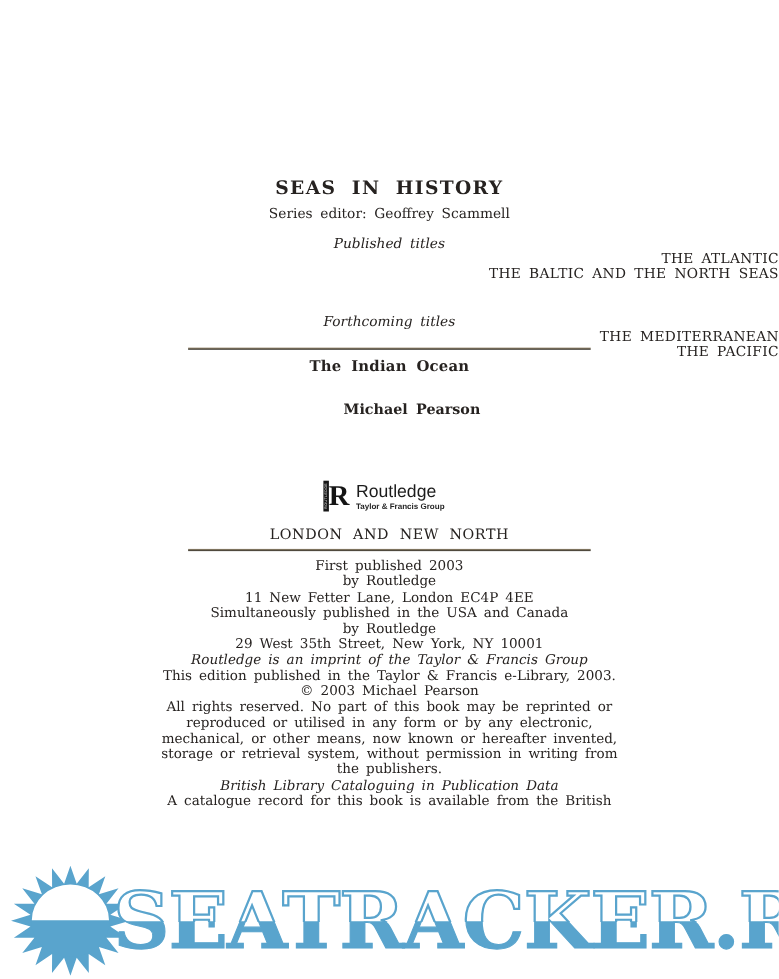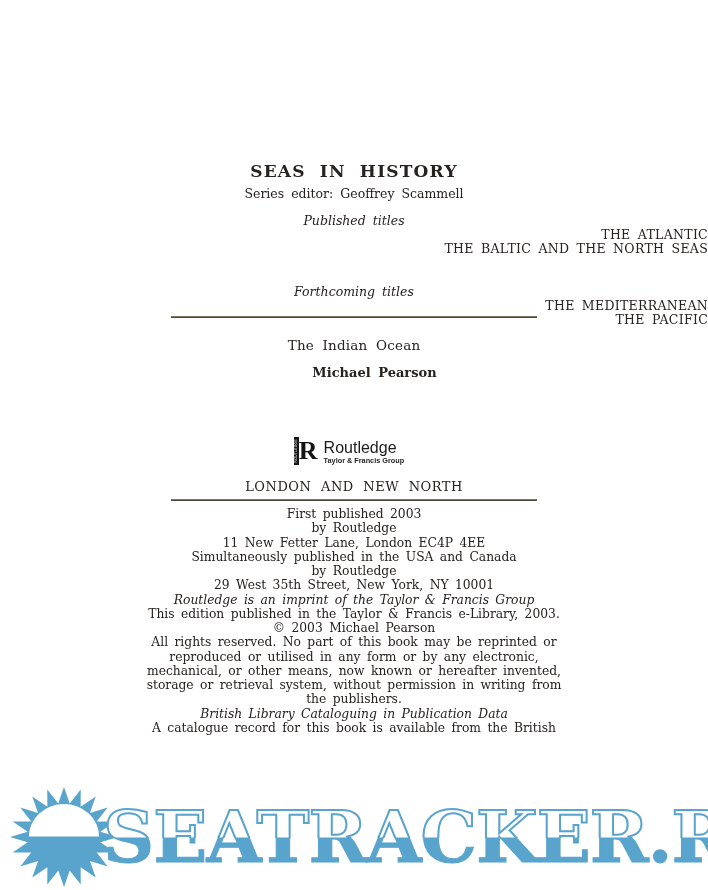--- a/index.html
+++ b/index.html
@@ -40,24 +40,23 @@
     left: 171px;
     width: 366px;
     height: 2px;
     background: linear-gradient(#9a8c72, #33302a);
   }
   .rule-1 { top: 316px; }
   .rule-2 { top: 499px; }
   .book-title {
     top: 325px;
     font-size: 13.5px;
-    font-weight: normal;
+    font-weight: bold;
     word-spacing: 4px;
     letter-spacing: 0.2px;
-    margin-top: 12px;
   }
   .author {
     top: 365px;
     font-size: 13px;
     font-weight: bold;
     word-spacing: 3px;
     padding-left: 41px;
   }
   .logo-row {
     position: absolute;

